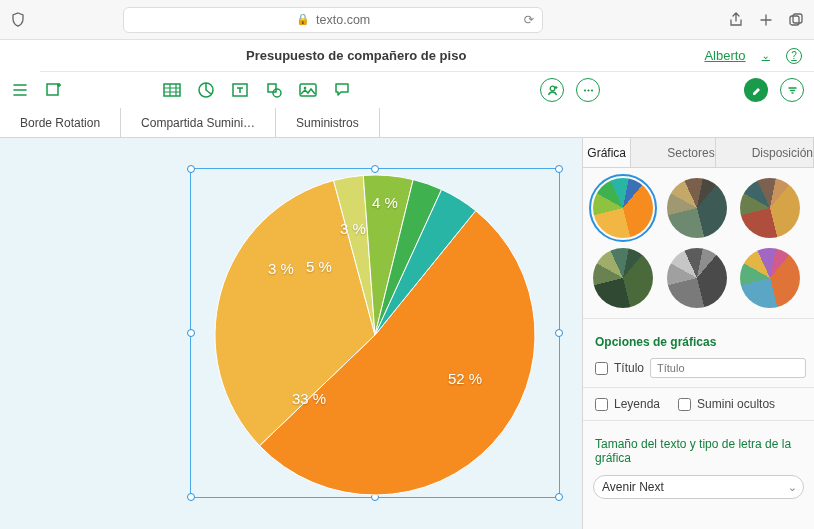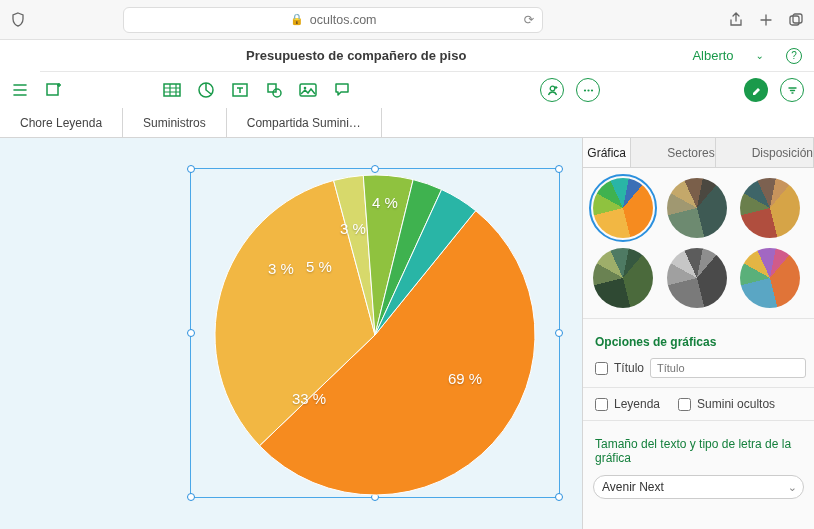--- a/index.html
+++ b/index.html
@@ -6,21 +6,21 @@
 body { width: 814px; height: 529px; overflow: hidden; background: #fff; font-size: 13px; color: #333; }
 .browser-chrome { height: 40px; display: flex; align-items: center; padding: 0 10px; gap: 10px; background: #f7f7f7; border-bottom: 1px solid #e1e1e1; }
 .shield { width: 16px; height: 16px; }
 .addr { flex: 1; max-width: 420px; height: 26px; border: 1px solid #ddd; border-radius: 6px; display: flex; align-items: center; justify-content: center; gap: 6px; color: #6d6d6d; font-size: 12.5px; background: #fff; margin: 0 auto; position: relative; }
 .addr .lock { font-size: 11px; color: #888; }
 .addr .reload { position: absolute; right: 8px; color: #888; }
 .chrome-right { display: flex; align-items: center; gap: 14px; margin-left: auto; color: #666; }
 .chrome-right svg, .shield svg { display: block; }
 .docbar { height: 32px; display: flex; align-items: center; justify-content: space-between; padding: 0 12px; border-bottom: 1px solid #e7e7e7; margin-left: 40px; }
 .doc-title { font-weight: 600; font-size: 13px; color: #3a3a3a; margin-left: 194px; }
-.doc-right { display: flex; align-items: center; gap: 22px; color: #1a9a4b; font-size: 13px; }
+.doc-right { display: flex; align-items: center; gap: 16px; color: #1a9a4b; font-size: 13px; text-decoration: underline; }
 .doc-right .chev { font-size: 10px; }
 .help { width: 16px; height: 16px; border: 1.4px solid #1a9a4b; border-radius: 50%; display: flex; align-items: center; justify-content: center; font-size: 10px; color: #1a9a4b; }
 .toolbar { height: 36px; display: flex; align-items: center; padding: 0 10px; gap: 18px; }
 .tb-group { display: flex; align-items: center; gap: 14px; }
 .tb-ic { width: 20px; height: 20px; color: #1a9a4b; display: flex; align-items: center; justify-content: center; }
 .tb-right { margin-left: auto; display: flex; gap: 12px; align-items: center; }
 .circle-btn { width: 24px; height: 24px; border-radius: 50%; display: flex; align-items: center; justify-content: center; }
 .circle-btn.green-fill { background: #1a9a4b; color: #fff; }
 .circle-btn.green-out { border: 1.5px solid #1a9a4b; color: #1a9a4b; }
 .sheet-tabs { height: 30px; display: flex; border-bottom: 1px solid #d5d5d5; }
@@ -59,21 +59,21 @@
 <body>
 
 <div class="browser-chrome">
   <span class="shield">
     <svg width="16" height="16" viewBox="0 0 16 16">
         <path d="M8 1l5 2v4c0 4-3 6.5-5 7-2-.5-5-3-5-7V3l5-2z" fill="none" stroke="#666" stroke-width="1.3"></path>
       </svg>
   </span>
   <div class="addr">
     <span class="lock">🔒</span>
-    <span>ocultos.com</span>
+    <span>texto.com</span>
     <span class="reload">⟳</span>
   </div>
   <div class="chrome-right">
     <span>
         <svg width="16" height="16" viewBox="0 0 16 16">
           <path d="M8 1v8M5 4l3-3 3 3M3 8v5h10V8" fill="none" stroke="#666" stroke-width="1.3" stroke-linecap="round"></path>
         </svg>
       </span>
     <span>
         <svg width="16" height="16" viewBox="0 0 16 16">
@@ -173,23 +173,23 @@
       </span>
     <span class="circle-btn green-out">
         <svg width="13" height="13" viewBox="0 0 13 13">
           <path d="M3 4h7M4.5 6.5h4M6 9h1" stroke="#1a9a4b" stroke-width="1.4" stroke-linecap="round"></path>
         </svg>
       </span>
   </div>
 </div>
 
 <div class="sheet-tabs" id="sheet-tabs">
-    <div class="sheet-tab">Chore Leyenda</div>
+    <div class="sheet-tab">Borde Rotation</div>
+    <div class="sheet-tab">Compartida Sumini…</div>
     <div class="sheet-tab">Suministros</div>
-    <div class="sheet-tab">Compartida Sumini…</div>
   </div>
 
 <div class="main">
   <div class="canvas">
     <div class="sel-box">
       <span class="handle h-tl"></span>
       <span class="handle h-tm"></span>
       <span class="handle h-tr"></span>
       <span class="handle h-ml"></span>
       <span class="handle h-mr"></span>
@@ -200,21 +200,21 @@
     <div class="pie-wrap">
       <svg id="pie-svg" width="330" height="330" viewBox="0 0 330 330">
           <path d="M 165 165 L 265.69126256797404 40.656646166884656 A 160 160 0 1 1 49.518363504262055 275.7429078192651 Z" fill="#f68b1f" stroke="#fff" stroke-width="1"></path>
           <path d="M 165 165 L 49.518363504262055 275.7429078192651 A 160 160 0 0 1 123.5889527835967 10.451867793749074 Z" fill="#f2b743" stroke="#fff" stroke-width="1"></path>
           <path d="M 165 165 L 123.5889527835967 10.451867793749074 A 160 160 0 0 1 153.2818884595789 5.429683644086708 Z" fill="#d7d96b" stroke="#fff" stroke-width="1"></path>
           <path d="M 165 165 L 153.2818884595789 5.429683644086708 A 160 160 0 0 1 203.16535321257294 9.618515214458228 Z" fill="#8fc23f" stroke="#fff" stroke-width="1"></path>
           <path d="M 165 165 L 203.16535321257294 9.618515214458228 A 160 160 0 0 1 231.60492676166416 19.52222255246903 Z" fill="#3fb24f" stroke="#fff" stroke-width="1"></path>
           <path d="M 165 165 L 231.60492676166416 19.52222255246903 A 160 160 0 0 1 265.69126256797404 40.65664616688467 Z" fill="#29b5a6" stroke="#fff" stroke-width="1"></path>
         </svg>
       <div id="pie-labels">
-          <div class="pie-label" style="left: 238px; top: 200px;">69 %</div>
+          <div class="pie-label" style="left: 238px; top: 200px;">52 %</div>
           <div class="pie-label" style="left: 82px; top: 220px;">33 %</div>
           <div class="pie-label" style="left: 58px; top: 90px;">3 %</div>
           <div class="pie-label" style="left: 96px; top: 88px;">5 %</div>
           <div class="pie-label" style="left: 130px; top: 50px;">3 %</div>
           <div class="pie-label" style="left: 162px; top: 24px;">4 %</div>
         </div>
     </div>
   </div>
 
   <div class="inspector">

